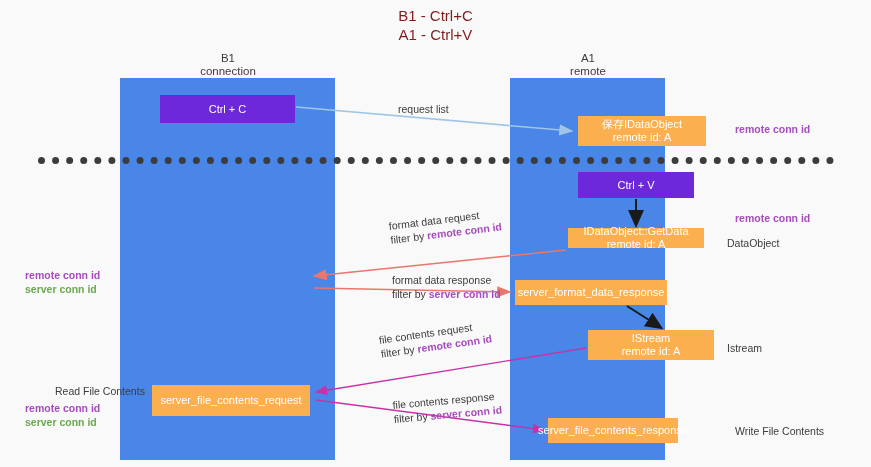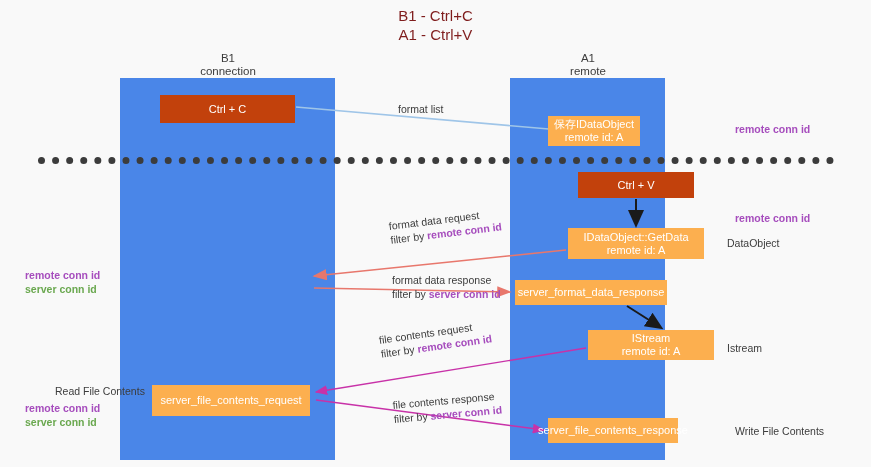--- a/index.html
+++ b/index.html
@@ -24,27 +24,27 @@
     color:#3c3c3c;white-space:pre-line;margin-top:6px;
   }
   .colhead-b1{left:150px;top:46px;width:156px;}
   .colhead-a1{left:540px;top:46px;width:96px;}
 
   .node{
     position:absolute;display:flex;align-items:center;justify-content:center;
     text-align:center;color:#ffffff;font-size:11px;line-height:13px;
     white-space:pre-line;box-sizing:border-box;padding:2px 4px;
   }
-  .green{background:#c2410c;}
+  .green{background:#6d28d9;}
   .orange{background:#fcaf4f;}
 
   .n-ctrlc{left:160px;top:95px;width:135px;height:28px;}
-  .n-save{left:548px;top:116px;width:92px;height:30px;}
+  .n-save{left:578px;top:116px;width:128px;height:30px;}
   .n-ctrlv{left:578px;top:172px;width:116px;height:26px;}
-  .n-getdata{left:568px;top:228px;width:136px;height:31px;}
+  .n-getdata{left:568px;top:228px;width:136px;height:20px;}
   .n-sfdreq{left:152px;top:269px;width:158px;height:25px;}
   .n-sfdres{left:515px;top:280px;width:152px;height:25px;}
   .n-istream{left:588px;top:330px;width:126px;height:30px;}
   .n-sfcreq{left:152px;top:385px;width:158px;height:31px;}
   .n-sfcres{left:548px;top:418px;width:130px;height:25px;}
 
   .dashed{
     position:absolute;left:38px;top:157px;width:796px;height:0;
     border-top:7px dotted #3c3c3c;
   }
@@ -126,21 +126,21 @@
 remote id: A</div>
   <div class="node green n-ctrlv">Ctrl + V</div>
   <div class="node orange n-getdata">IDataObject::GetData
 remote id: A</div>
   <div class="node orange n-sfdres">server_format_data_response</div>
   <div class="node orange n-istream">IStream
 remote id: A</div>
   <div class="node orange n-sfcreq">server_file_contents_request</div>
   <div class="node orange n-sfcres">server_file_contents_response</div>
 
-  <div class="lbl l-formatlist">format list</div>
+  <div class="lbl l-formatlist">request list</div>
 
   <div class="lbl b purple l-rci1">remote conn id</div>
   <div class="lbl b purple l-rci2">remote conn id</div>
   <div class="lbl l-dataobject">DataObject</div>
   <div class="lbl l-istream">Istream</div>
   <div class="lbl l-writefc">Write File Contents</div>
   <div class="lbl l-readfc">Read File Contents</div>
 
   <div class="lbl l-leftids1">
     <div class="purple">remote conn id</div>

